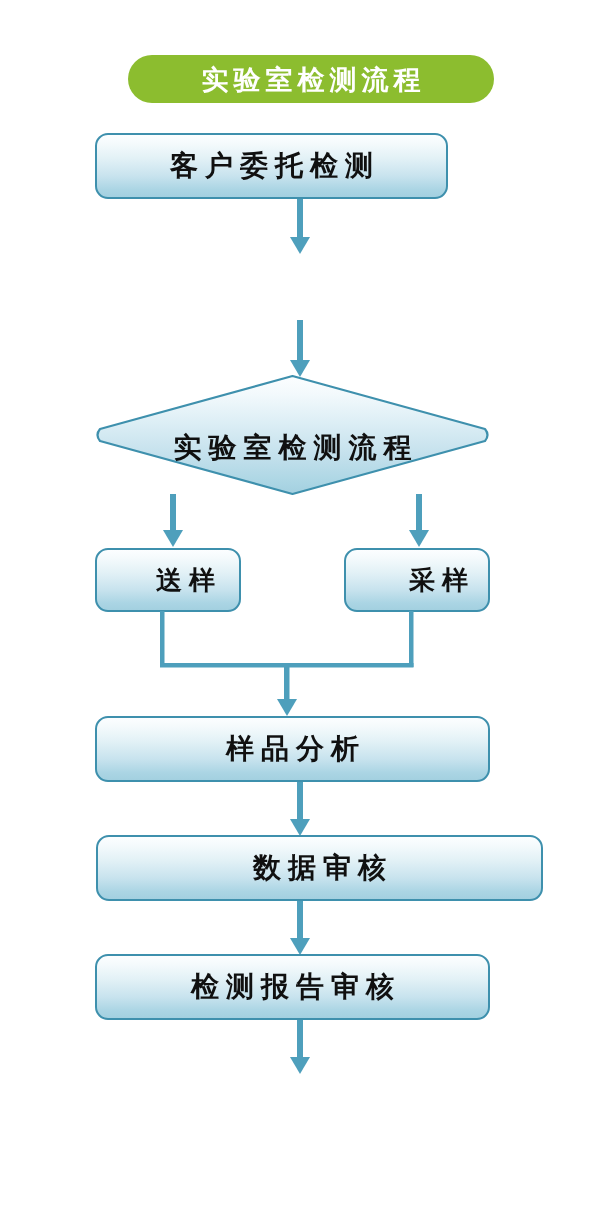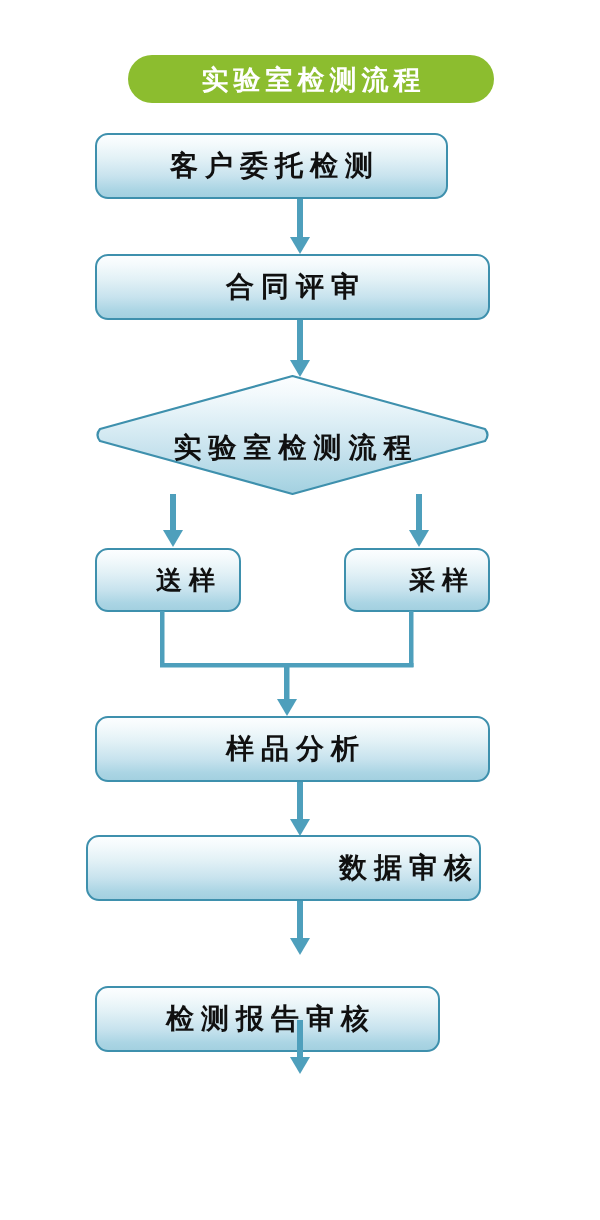--- a/index.html
+++ b/index.html
@@ -134,23 +134,20 @@
     <span class="node-label">客户委托检测</span>
   </div>
 
   <div class="conn" style="left:285px; top:199px;">
     <svg width="30" height="56" viewBox="0 0 30 56">
       <rect x="12" y="0" width="6" height="40" fill="#4E9FBC"></rect>
       <polygon points="5,38 25,38 15,55" fill="#4E9FBC"></polygon>
     </svg>
   </div>
 
-  <div class="node-box" style="left:95px; top:254px; width:395px; height:66px;">
-    <span class="node-label">合同评审</span>
-  </div>
 
   <div class="conn" style="left:285px; top:320px;">
     <svg width="30" height="58" viewBox="0 0 30 58">
       <rect x="12" y="0" width="6" height="42" fill="#4E9FBC"></rect>
       <polygon points="5,40 25,40 15,57" fill="#4E9FBC"></polygon>
     </svg>
   </div>
 
   <div class="node-diamond">
     <svg viewBox="0 0 399 122" preserveAspectRatio="none">
@@ -214,32 +211,32 @@
     <span class="node-label">样品分析</span>
   </div>
 
   <div class="conn" style="left:285px; top:782px;">
     <svg width="30" height="56" viewBox="0 0 30 56">
       <rect x="12" y="0" width="6" height="39" fill="#4E9FBC"></rect>
       <polygon points="5,37 25,37 15,54" fill="#4E9FBC"></polygon>
     </svg>
   </div>
 
-  <div class="node-box" style="left:86px; top:835px; width:395px; height:66px;justify-content:flex-end;">
+  <div class="node-box" style="left:96px; top:835px; width:447px; height:66px;">
     <span class="node-label">数据审核</span>
   </div>
 
   <div class="conn" style="left:285px; top:901px;">
     <svg width="30" height="56" viewBox="0 0 30 56">
       <rect x="12" y="0" width="6" height="39" fill="#4E9FBC"></rect>
       <polygon points="5,37 25,37 15,54" fill="#4E9FBC"></polygon>
     </svg>
   </div>
 
-  <div class="node-box" style="left:95px; top:986px; width:345px; height:66px;">
+  <div class="node-box" style="left:95px; top:954px; width:395px; height:66px;">
     <span class="node-label">检测报告审核</span>
   </div>
 
   <div class="conn" style="left:285px; top:1020px;">
     <svg width="30" height="56" viewBox="0 0 30 56">
       <rect x="12" y="0" width="6" height="39" fill="#4E9FBC"></rect>
       <polygon points="5,37 25,37 15,54" fill="#4E9FBC"></polygon>
     </svg>
   </div>
 

